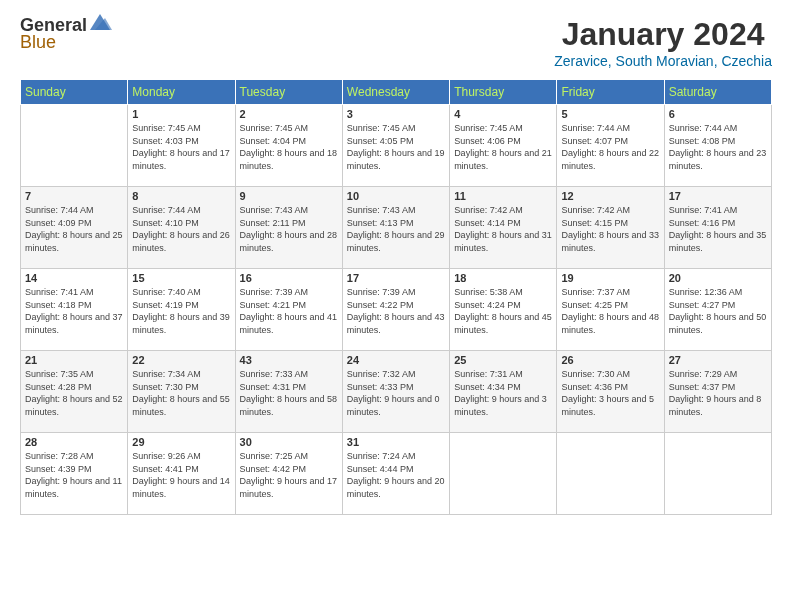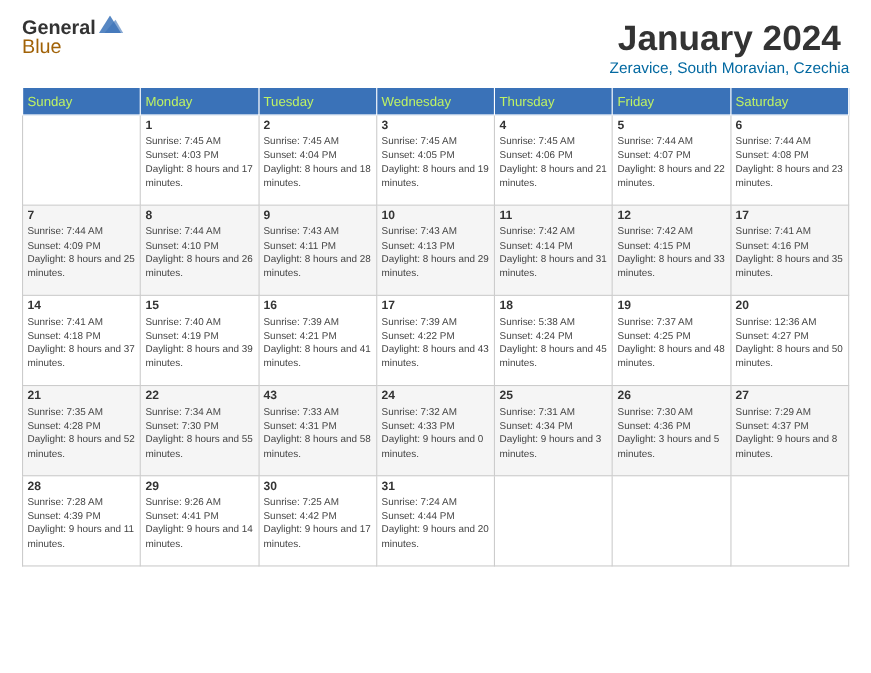--- a/index.html
+++ b/index.html
@@ -181,21 +181,21 @@
         <div class="day-info">
           <span>Sunrise: 7:44 AM</span><br>
           <span>Sunset: 4:10 PM</span><br>
           <span>Daylight: 8 hours and 26 minutes.</span>
         </div>
       </td>
           <td class="shade">
         <span class="day-num">9</span>
         <div class="day-info">
           <span>Sunrise: 7:43 AM</span><br>
-          <span>Sunset: 4:11 PM</span><br>
+          <span>Sunset: 2:11 PM</span><br>
           <span>Daylight: 8 hours and 28 minutes.</span>
         </div>
       </td>
           <td class="shade">
         <span class="day-num">10</span>
         <div class="day-info">
           <span>Sunrise: 7:43 AM</span><br>
           <span>Sunset: 4:13 PM</span><br>
           <span>Daylight: 8 hours and 29 minutes.</span>
         </div>

